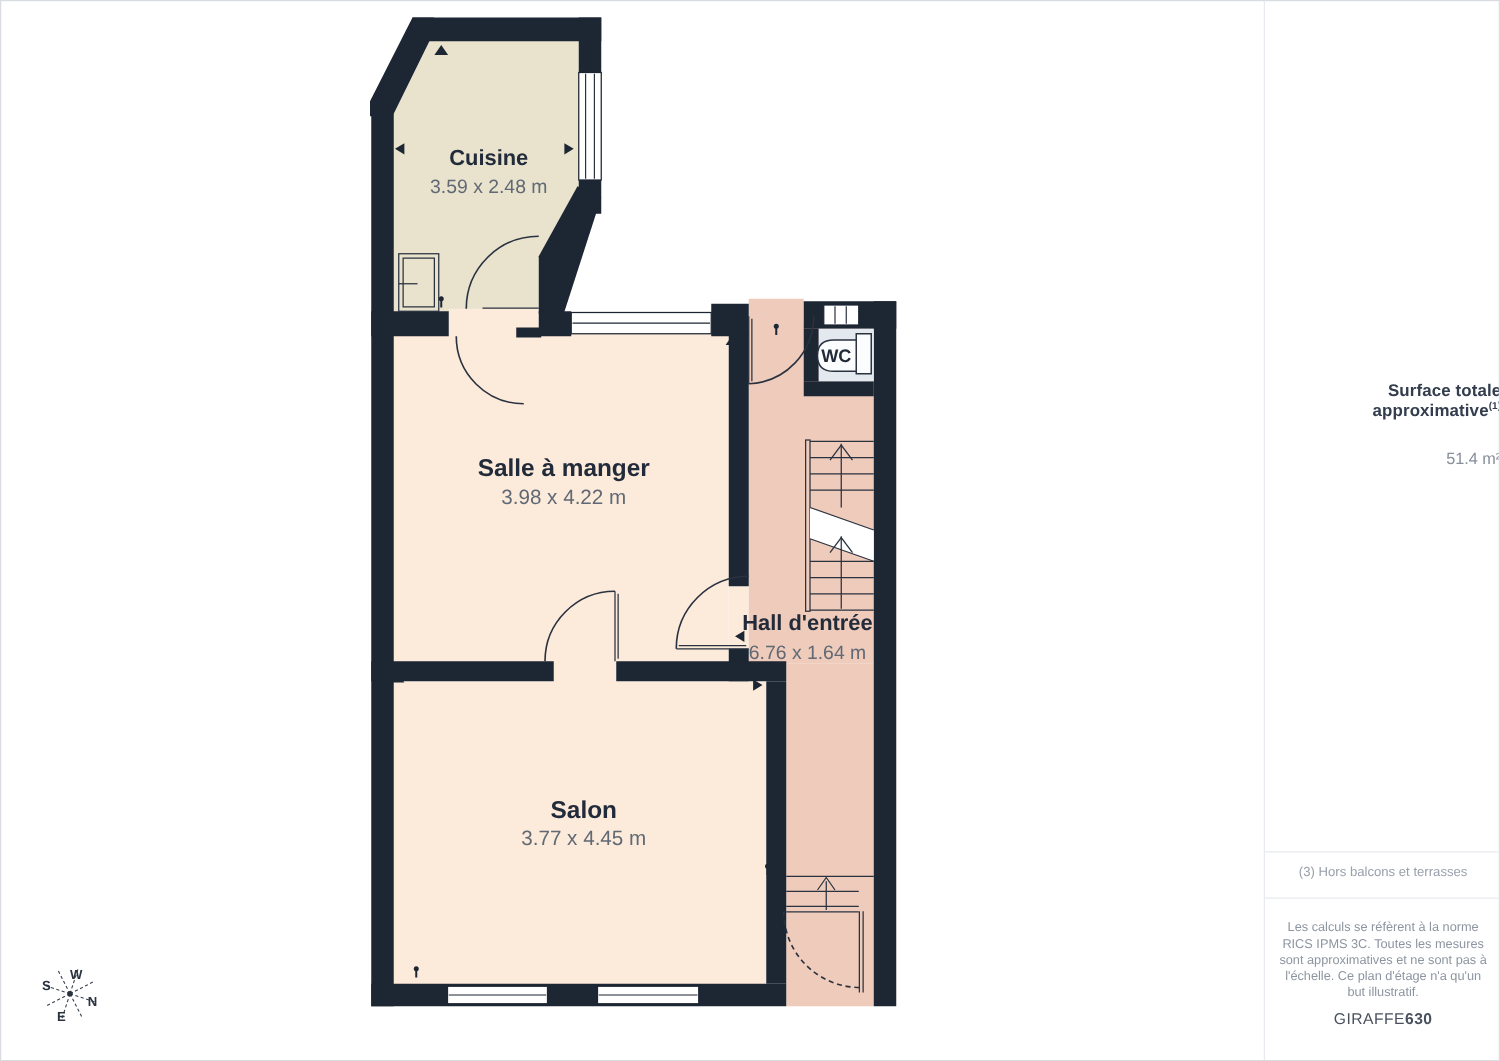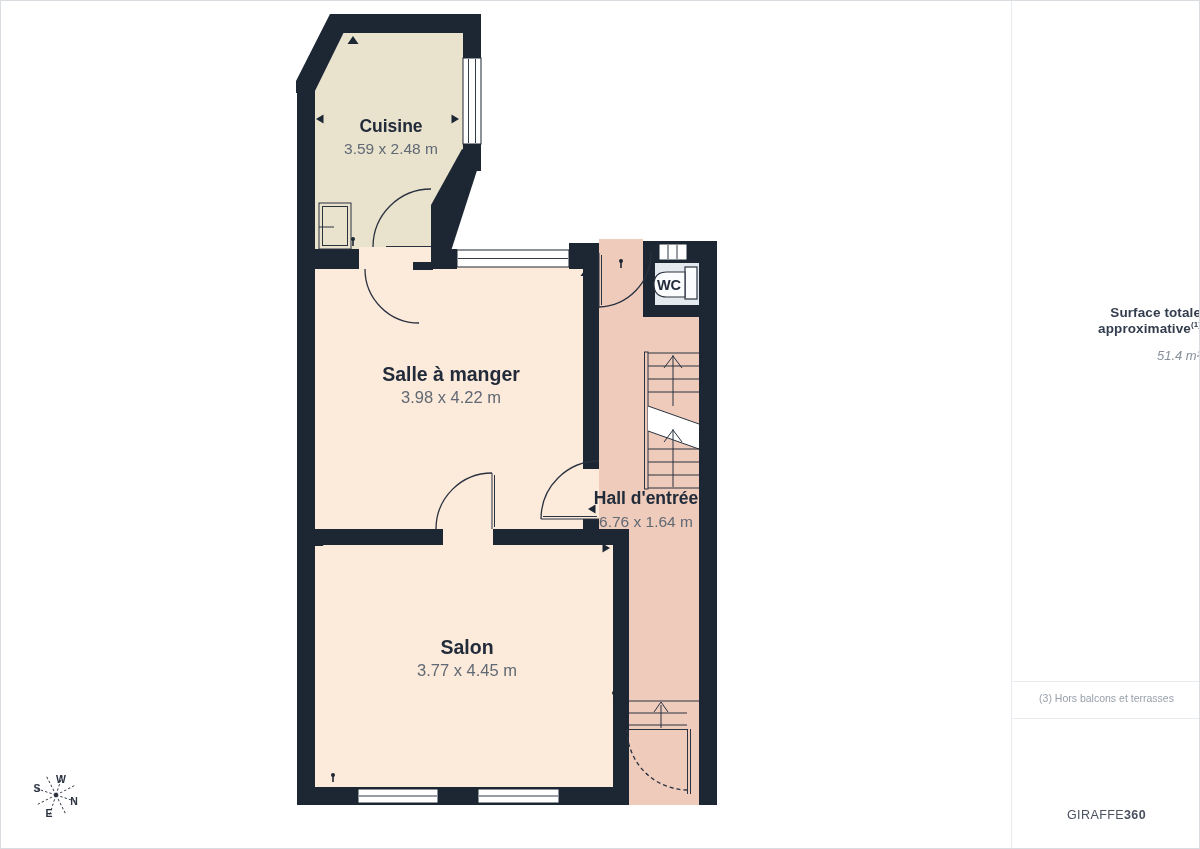--- a/index.html
+++ b/index.html
@@ -28,21 +28,21 @@
   .rd-md{font:15.5px "Liberation Sans",sans-serif;fill:#606974;}
   .cmp-txt{font:bold 10.5px "Liberation Sans",sans-serif;fill:#2b3340;}
   .cmp-ray{stroke:#39414e;stroke-width:0.9;stroke-dasharray:2.5 2;}
 
   
   .sidebar{position:absolute;left:1010px;top:0;width:189px;height:849px;
            border-left:1px solid #e7eaee;}
   .area-block{position:absolute;top:304px;left:0;right:0;text-align:right;}
   .area-title{font-size:13.5px;font-weight:bold;color:#333d4d;letter-spacing:.1px;}
   .area-title sup{font-size:8px;}
-  .area-value{margin-top:12px;font-size:13px;color:#878f9a;font-style:italic;}
+  .area-value{margin-top:23px;font-size:13px;color:#878f9a;}
   .rule{position:absolute;left:0;right:0;border-top:1px solid #e7eaee;}
   .rule-1{top:680px;} .rule-2{top:717px;}
   .footnote{position:absolute;top:691px;left:0;right:0;text-align:center;
             font-size:10.5px;color:#99a0ab;}
   .disclaimer{position:absolute;top:735px;left:8px;width:173px;text-align:center;
               font-size:10.2px;line-height:13px;color:#8d95a0;}
   .brand{position:absolute;top:807px;left:0;right:0;text-align:center;
          font-size:12.5px;letter-spacing:.4px;color:#49505e;}
   .brand b{font-weight:bold;}
 </style>
@@ -215,18 +215,19 @@
       <div class="area-title">
         <span>Surface totale approximative</span><sup>(1)</sup>
       </div>
       <div class="area-value">51.4 m²</div>
     </div>
 
     <div class="rule rule-1"></div>
     <div class="footnote">(3) Hors balcons et terrasses</div>
     <div class="rule rule-2"></div>
 
+    <div class="disclaimer">Les calculs se réfèrent à la norme RICS IPMS 3C. Toutes les mesures sont approximatives et ne sont pas à l'échelle. Ce plan d'étage n'a qu'un but illustratif.</div>
 
     <div class="brand">
-      <span>GIRAFFE</span><b>360</b>
+      <span>GIRAFFE</span><b>630</b>
     </div>
   </div>
 </div>
 
 </body></html>

